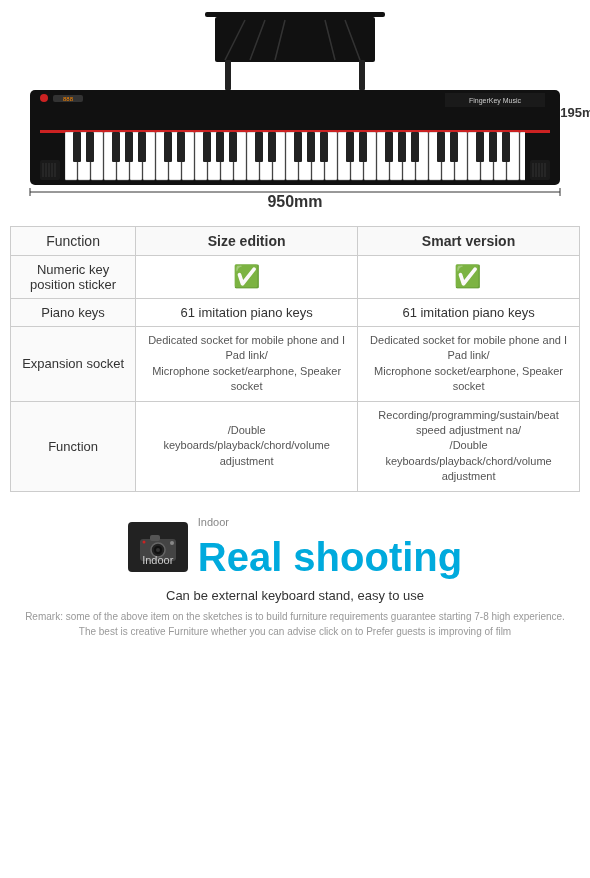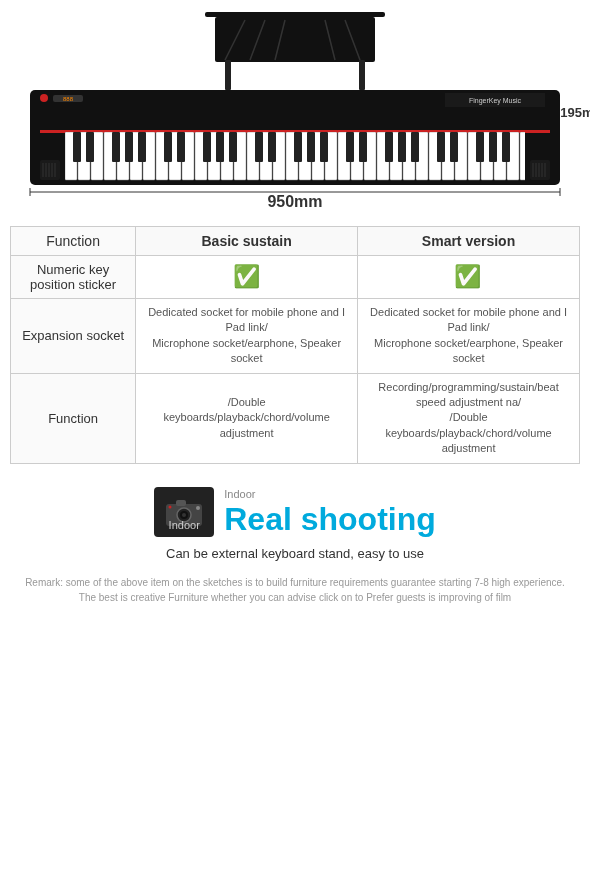--- a/index.html
+++ b/index.html
@@ -123,31 +123,32 @@
       background: #222;
       border-radius: 4px;
       display: flex;
       align-items: center;
       justify-content: center;
       color: white;
       font-size: 26px;
     }
 
     .real-shooting-text {
-      font-size: 32px;
+      font-size: 40px;
       font-weight: bold;
       color: #00aadd;
+      margin-top: 6px;
     }
 
     .keyboard-stand-text {
       font-size: 13px;
       color: #333;
       text-align: center;
       line-height: 1.5;
-      margin-bottom: 12px;
+      margin-bottom: 4px;
     }
 
     .footer-small-text {
       font-size: 10px;
       color: #999;
       text-align: center;
       line-height: 1.5;
     }
   </style>
 </head>
@@ -277,41 +278,46 @@
       </svg>
     </div>
   </div>
 </div>
 
 <div class="table-section">
   <table>
     <thead>
       <tr class="header-row">
         <th class="col-function">Function</th>
-        <th class="col-basic">Basic sustain</th>
+        <th class="col-basic">Size edition</th>
         <th class="col-smart">Smart version</th>
       </tr>
     </thead>
     <tbody>
 
       <tr>
         <td class="col-function">Numeric key position sticker</td>
         <td class="col-basic">
           <span class="check-icon">✅</span>
         </td>
         <td class="col-smart">
           <span class="check-icon">✅</span>
         </td>
       </tr>
 
 
 
 
 
 
+      <tr>
+        <td class="col-function">Piano keys</td>
+        <td class="col-basic">61 imitation piano keys</td>
+        <td class="col-smart">61 imitation piano keys</td>
+      </tr>
 
       <tr>
         <td class="col-function">Expansion socket</td>
         <td class="col-basic small-text">
           <span>Dedicated socket for mobile phone and I Pad link/</span><br>
           <span>Microphone socket/earphone, Speaker socket</span>
         </td>
         <td class="col-smart small-text">
           <span>Dedicated socket for mobile phone and I Pad link/</span><br>
           <span>Microphone socket/earphone, Speaker socket</span>

